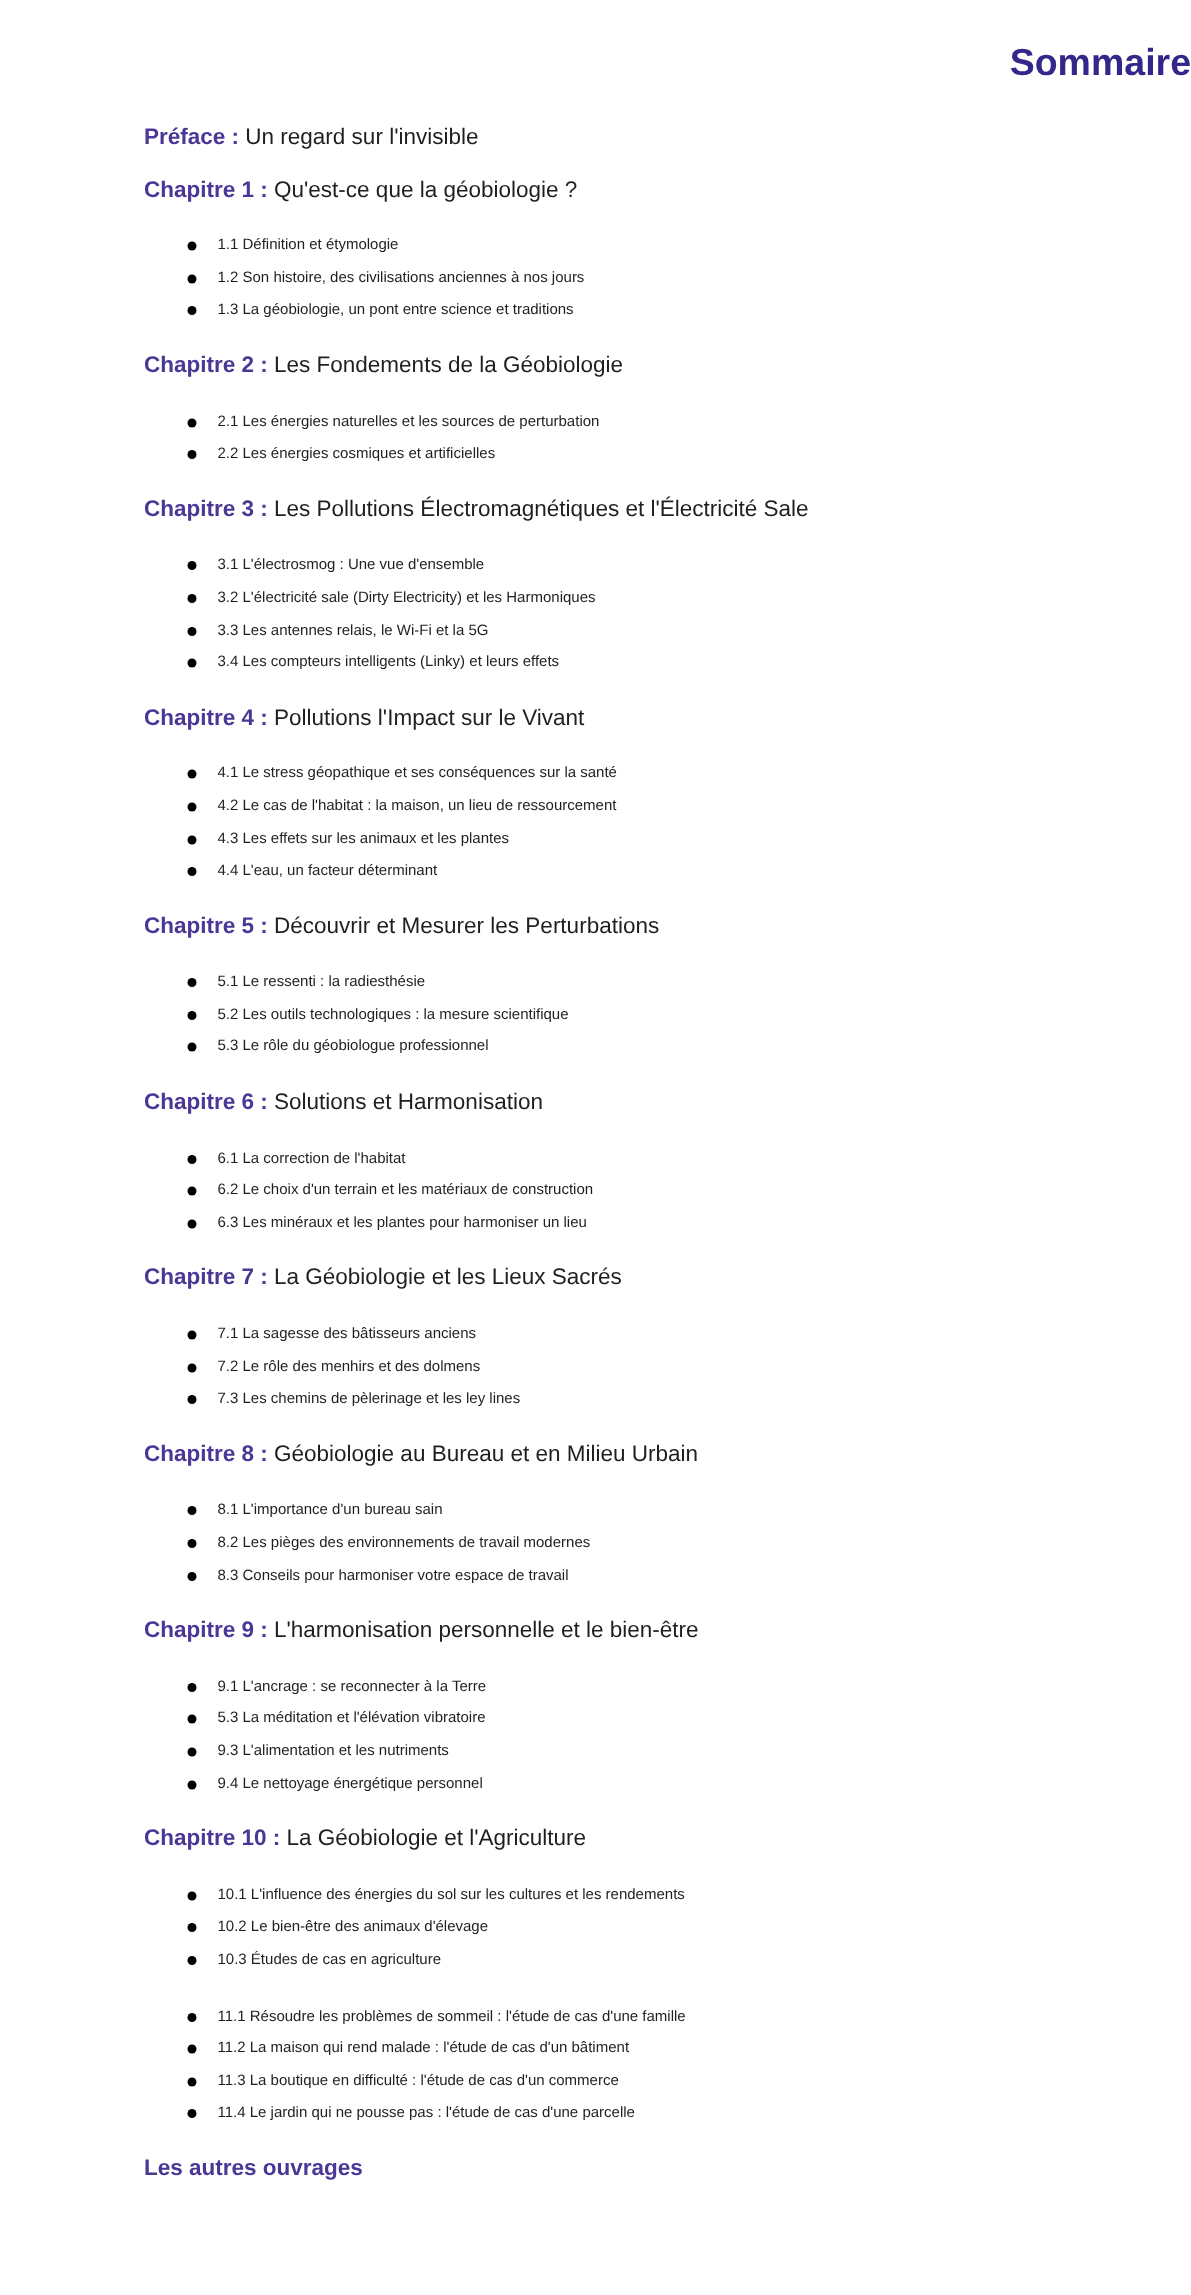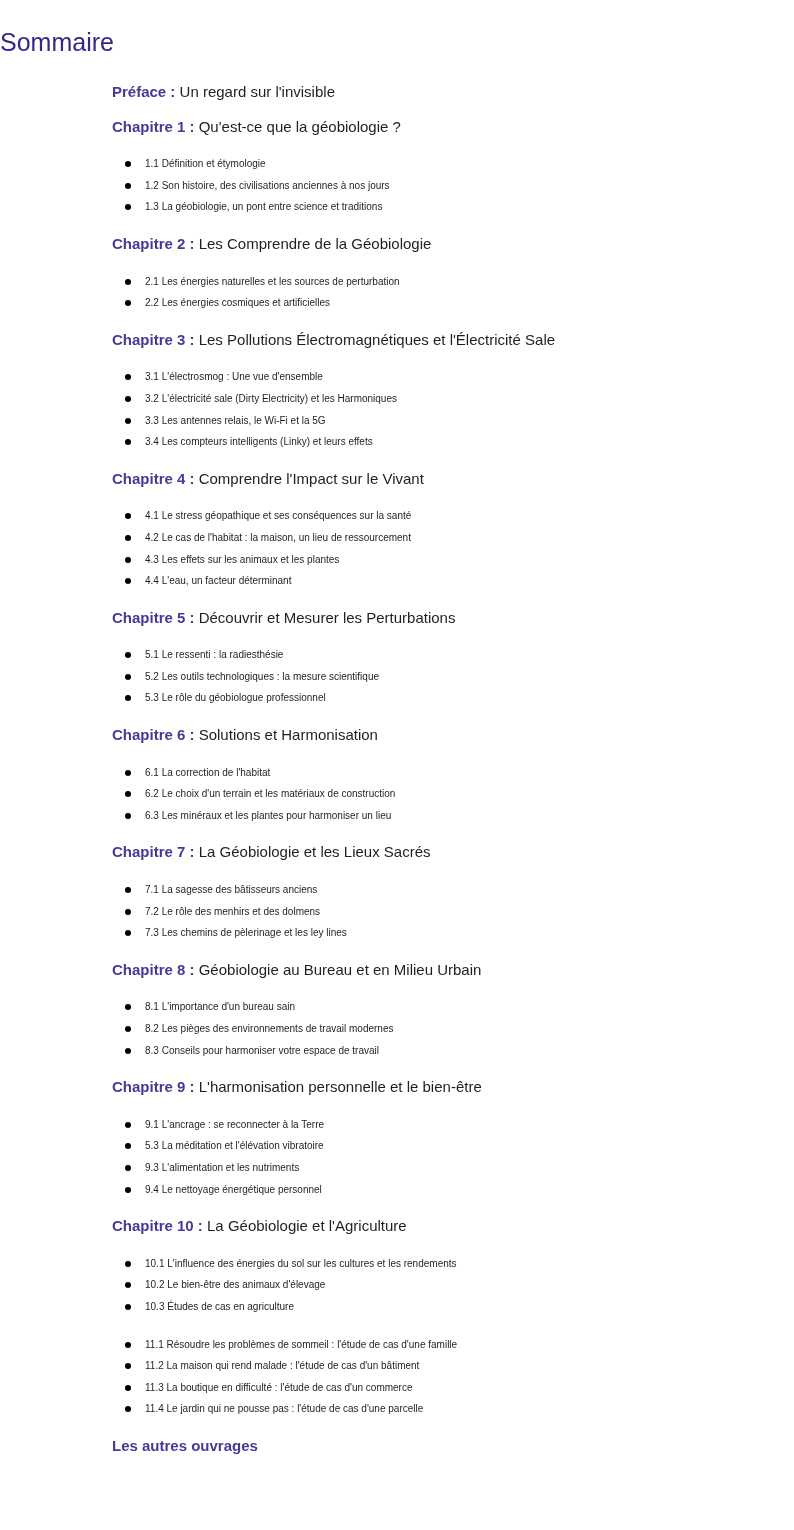--- a/index.html
+++ b/index.html
@@ -15,33 +15,33 @@
     min-height: 1530px;
     font-family: "Liberation Sans", "DejaVu Sans", sans-serif;
     color: var(--body-color);
   }
   .page {
     width: 794px;
     padding: 26px 70px 40px 96px;
   }
   .doc-title {
     font-size: 25px;
-    font-weight: normal;
+    font-weight: bold;
     line-height: 33px;
     color: var(--title-color);
-    text-align: left;
+    text-align: right;
     
     margin-left: -96px;
     margin-right: -70px;
     margin-bottom: 22px;
   }
   .entry {
     font-size: 15px;
     line-height: 21.6px;
-    margin: 0 0 13px 16px;
+    margin: 0 0 13px 0;
   }
   .chap-label {
     color: var(--heading-color);
     font-weight: bold;
   }
   .chap-title {
     color: var(--body-color);
     font-weight: normal;
   }
   .entry.footer-heading {
@@ -78,33 +78,33 @@
 
   <p class="entry"><span class="chap-label">Préface :</span> <span class="chap-title">Un regard sur l'invisible</span></p>
 
   <div id="chapters">
       <p class="entry"><span class="chap-label">Chapitre 1 :</span> <span class="chap-title">Qu'est-ce que la géobiologie ?</span></p>
       <ul class="sections">
         <li>1.1 Définition et étymologie</li>
         <li>1.2 Son histoire, des civilisations anciennes à nos jours</li>
         <li>1.3 La géobiologie, un pont entre science et traditions</li>
       </ul>
-      <p class="entry"><span class="chap-label">Chapitre 2 :</span> <span class="chap-title">Les Comprendre de la Géobiologie</span></p>
+      <p class="entry"><span class="chap-label">Chapitre 2 :</span> <span class="chap-title">Les Fondements de la Géobiologie</span></p>
       <ul class="sections">
         <li>2.1 Les énergies naturelles et les sources de perturbation</li>
         <li>2.2 Les énergies cosmiques et artificielles</li>
       </ul>
       <p class="entry"><span class="chap-label">Chapitre 3 :</span> <span class="chap-title">Les Pollutions Électromagnétiques et l'Électricité Sale</span></p>
       <ul class="sections">
         <li>3.1 L'électrosmog : Une vue d'ensemble</li>
         <li>3.2 L'électricité sale (Dirty Electricity) et les Harmoniques</li>
         <li>3.3 Les antennes relais, le Wi-Fi et la 5G</li>
         <li>3.4 Les compteurs intelligents (Linky) et leurs effets</li>
       </ul>
-      <p class="entry"><span class="chap-label">Chapitre 4 :</span> <span class="chap-title">Comprendre l'Impact sur le Vivant</span></p>
+      <p class="entry"><span class="chap-label">Chapitre 4 :</span> <span class="chap-title">Pollutions l'Impact sur le Vivant</span></p>
       <ul class="sections">
         <li>4.1 Le stress géopathique et ses conséquences sur la santé</li>
         <li>4.2 Le cas de l'habitat : la maison, un lieu de ressourcement</li>
         <li>4.3 Les effets sur les animaux et les plantes</li>
         <li>4.4 L'eau, un facteur déterminant</li>
       </ul>
       <p class="entry"><span class="chap-label">Chapitre 5 :</span> <span class="chap-title">Découvrir et Mesurer les Perturbations</span></p>
       <ul class="sections">
         <li>5.1 Le ressenti : la radiesthésie</li>
         <li>5.2 Les outils technologiques : la mesure scientifique</li>

